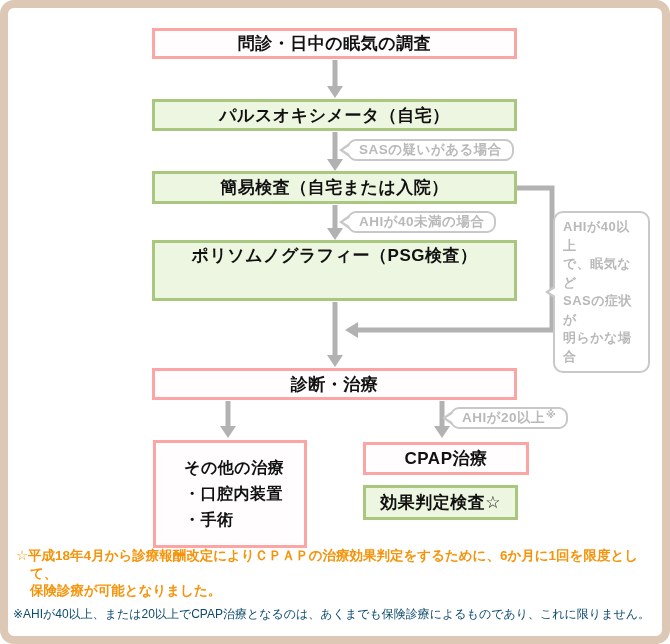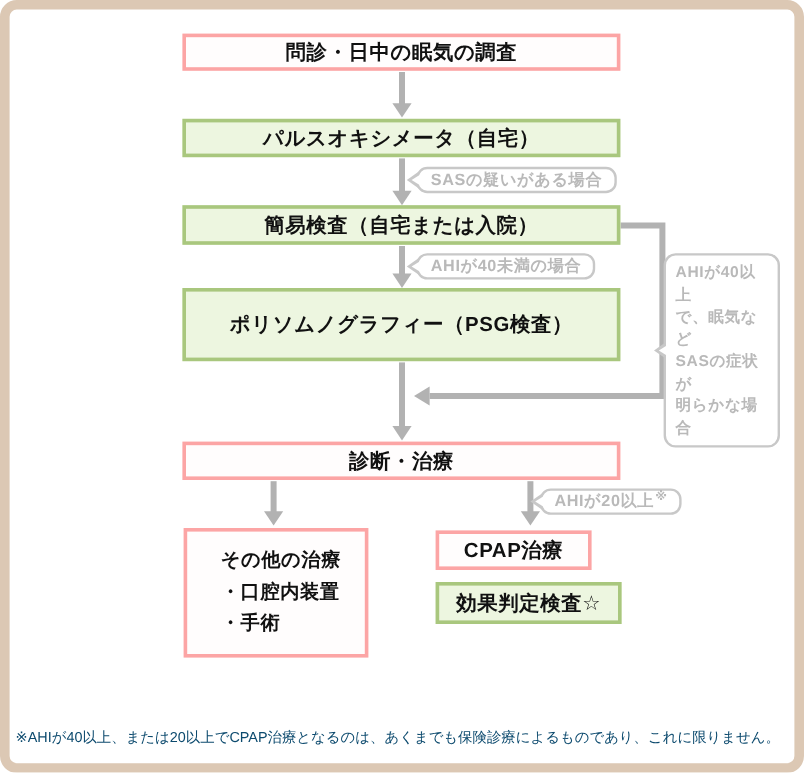--- a/index.html
+++ b/index.html
@@ -14,29 +14,29 @@
   }
   #wires{position:absolute;left:0;top:0;z-index:1;}
   .box{
     position:absolute;box-sizing:border-box;z-index:2;
     display:flex;align-items:center;justify-content:center;
     font-weight:bold;font-size:17px;color:#111;text-align:center;
     letter-spacing:0.5px;
   }
   .box.pink{background:#fffdfd;border:3px solid #fca5a5;}
   .box.green{background:#edf6e0;border:3px solid #a9c77e;}
-  .box.multiline{flex-direction:column;justify-content:center;line-height:25px;gap:36px;}
+  .box.multiline{flex-direction:column;justify-content:flex-start;line-height:25px;gap:36px;}
   .box.leftalign{align-items:flex-start;justify-content:center;flex-direction:column;text-align:left;padding-left:28px;line-height:26px;}
   #box-interview{left:152px;top:28px;width:365px;height:31px;}
   #box-pulseox{left:152px;top:99px;width:365px;height:32px;}
   #box-simple{left:152px;top:171px;width:365px;height:33px;}
   #box-psg{left:152px;top:240px;width:365px;height:61px;}
   #box-diagnosis{left:152px;top:368px;width:365px;height:32px;}
   #box-other{left:153px;top:440px;width:154px;height:108px;font-size:16px;justify-content:center;}
-  #box-cpap{left:363px;top:442px;width:130px;height:33px;}
+  #box-cpap{left:363px;top:442px;width:166px;height:33px;}
   #box-effect{left:363px;top:485px;width:155px;height:35px;}
   .tag{
     position:absolute;z-index:3;background:#fff;border:2px solid #c8c8c8;
     border-radius:9px;color:#b9b9b9;font-weight:bold;font-size:13.5px;
     height:22px;display:flex;align-items:center;padding:0 10px;
     box-sizing:border-box;white-space:nowrap;letter-spacing:0.5px;justify-content:flex-end;
   }
   .tag::before{
     content:"";position:absolute;left:-10px;top:50%;margin-top:-7px;
     width:0;height:0;border-top:7px solid transparent;border-bottom:7px solid transparent;
@@ -138,17 +138,19 @@
   </div>
 
   <div class="box pink" id="box-cpap">
     <span>CPAP治療</span>
   </div>
 
   <div class="box green" id="box-effect">
     <span>効果判定検査☆</span>
   </div>
 
+  <div id="note-star">☆平成18年4月から診療報酬改定によりＣＰＡＰの治療効果判定をするために、6か月に1回を限度として、
+保険診療が可能となりました。</div>
 
   <div id="note-ast">※AHIが40以上、または20以上でCPAP治療となるのは、あくまでも保険診療によるものであり、これに限りません。</div>
 
   <div id="frame"></div>
 </div>
 
 </body></html>

